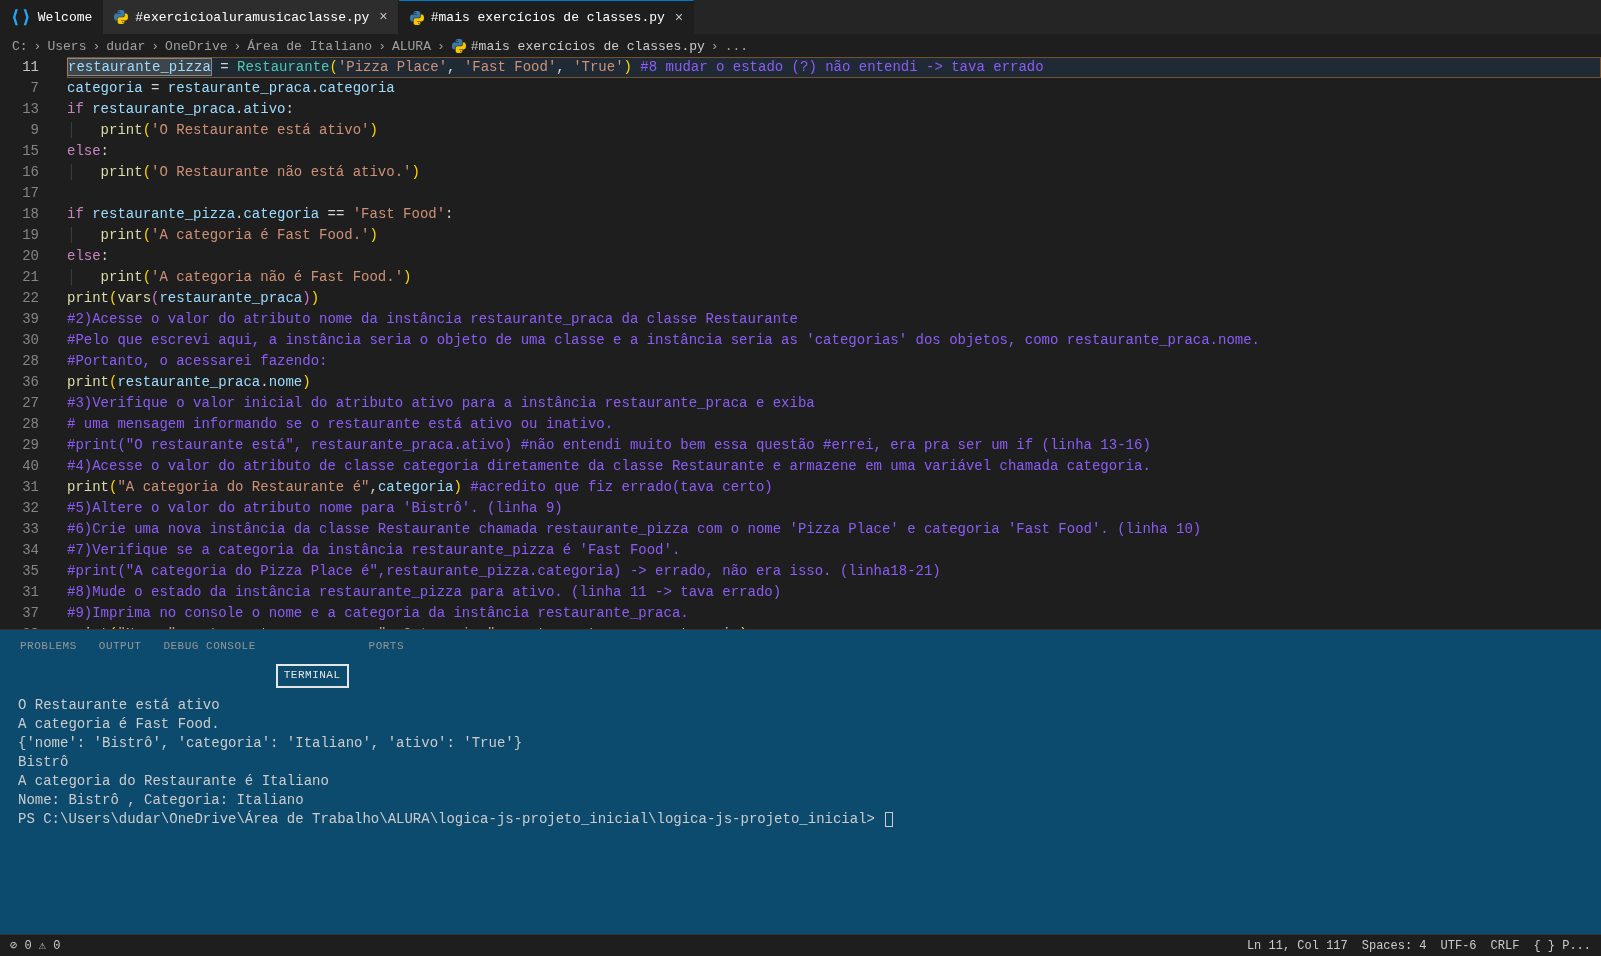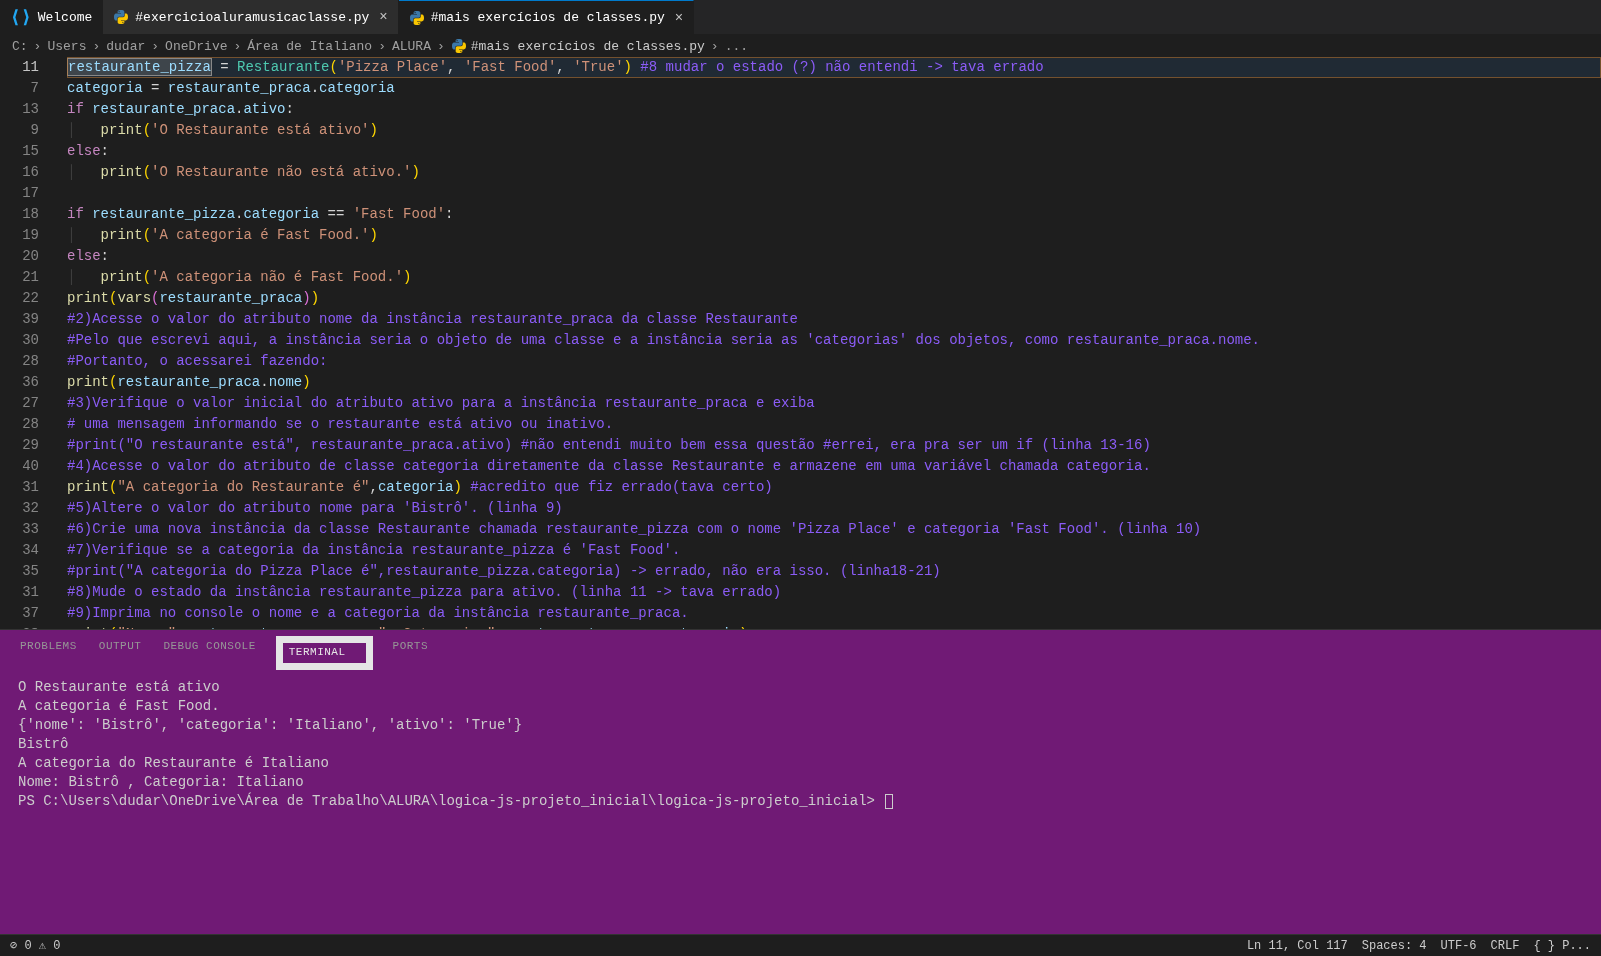--- a/index.html
+++ b/index.html
@@ -97,39 +97,40 @@
   .s  { color: #ce9178; }   
   .c  { color: #8b5cf6; }   
   .k  { color: #c586c0; }   
   .op { color: #d4d4d4; }
   .p  { color: #ffd700; }   
   .pb { color: #da70d6; }   
   .guide { color: #404040; }
 
   
   .panel {
-    background: #701a75;
+    background: #0c4a6e;
     border-top: 1px solid #333;
     display: flex;
     flex-direction: column;
     height: 305px;
   }
   .panel-tabs {
     display: flex;
     gap: 18px;
     padding: 6px 18px 0 18px;
     font-size: 11px;
     letter-spacing: 0.5px;
     color: #969696;
   }
   .panel-tab { padding: 4px 2px 6px 2px; cursor: pointer; }
   .panel-tab.active {
     color: #e7e7e7;
-    border: 7px solid #e5e5e5;
-    padding: 3px 20px 5px 6px;
+    border: 2px solid #e5e5e5;
+    padding: 3px 6px 5px 6px;
+    margin-top: 28px;
   }
   .terminal {
     flex: 1;
     padding: 8px 18px;
     color: #cccccc;
     font-size: 14px;
     line-height: 19px;
     white-space: pre;
   }
   .terminal .prompt-path { color: #cccccc; }

